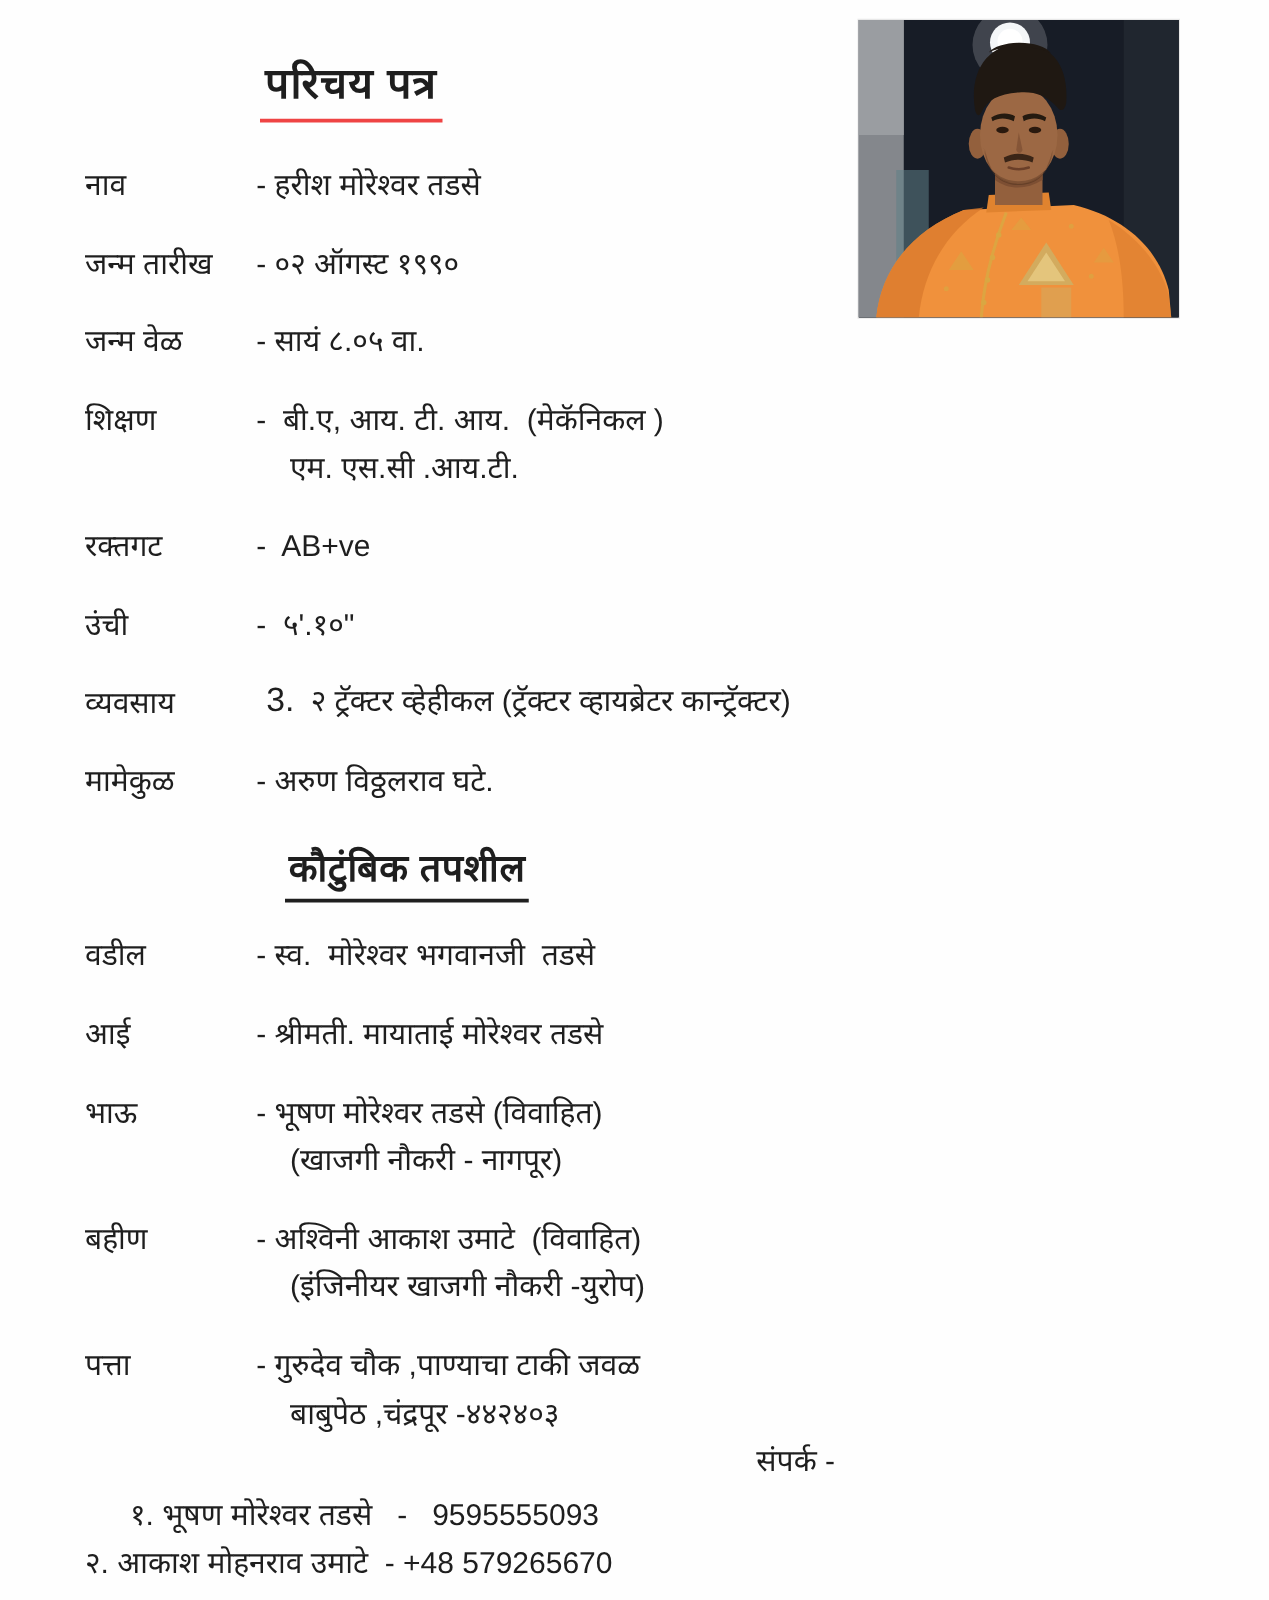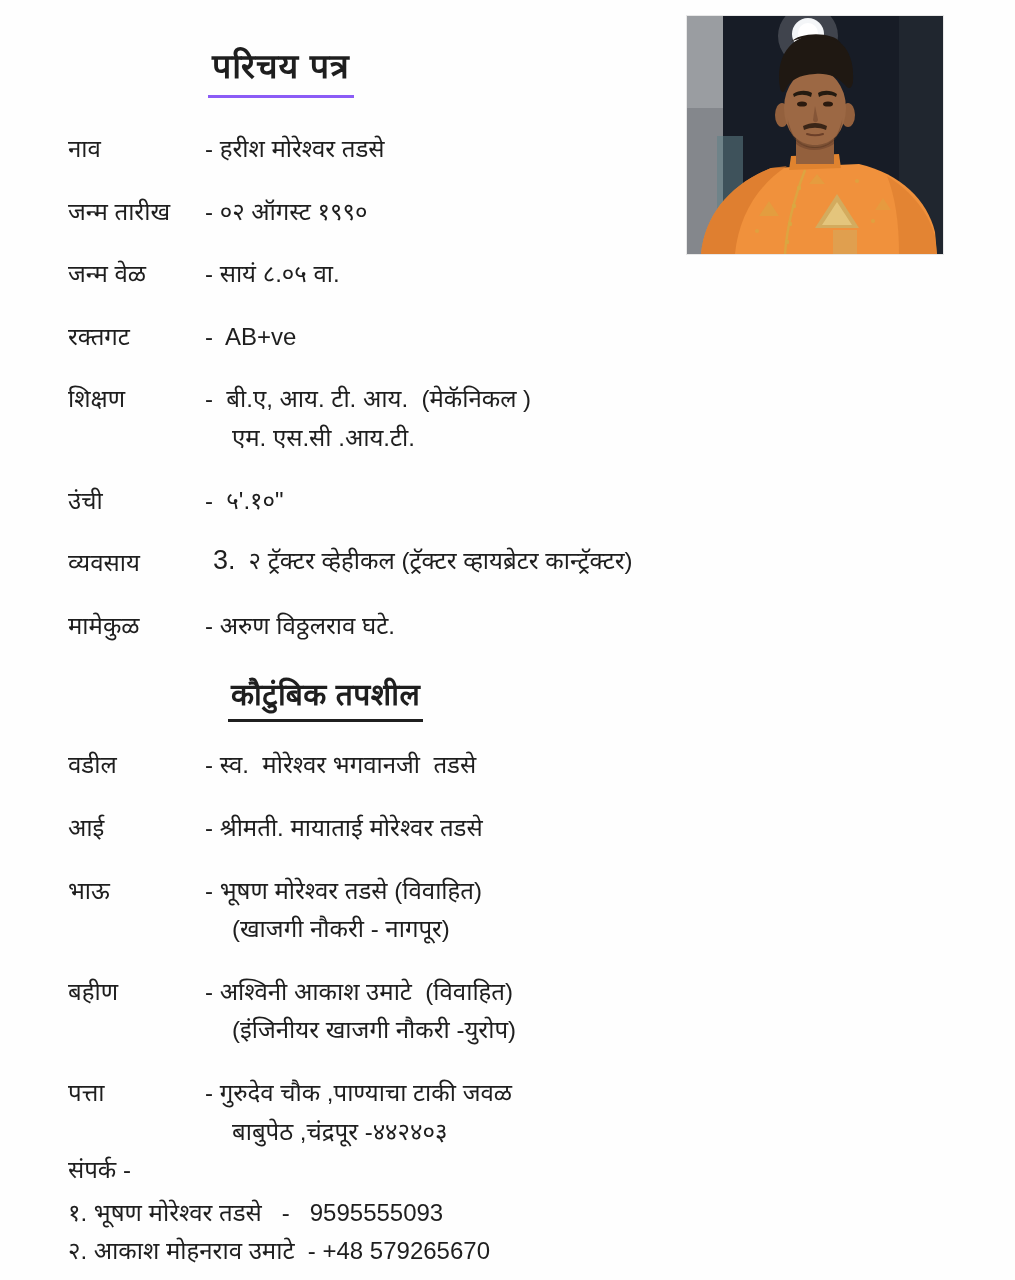--- a/index.html
+++ b/index.html
@@ -14,21 +14,21 @@
   .page{position:absolute;inset:0;background:#fefefe;}
 
   
   .content{position:absolute;left:68px;top:42px;width:600px;}
 
   .title-wrap{margin-left:140px;}
   .doc-title{
     display:inline-block;
     font-size:34px;font-weight:700;letter-spacing:1px;
     padding:0 4px 7px 4px;
-    border-bottom:3px solid #8b5cf6;
+    border-bottom:3px solid #ef4444;
     text-align:right;
   }
 
   .rows{margin-top:32px;}
   .row{display:flex;font-size:24px;margin-top:24px;}
   .label{flex:0 0 137px;line-height:38.6px;white-space:pre-wrap;}
   .value{flex:1;}
   .vline{line-height:38.6px;white-space:pre-wrap;}
   .indent{padding-left:27px;}
   .item3{display:flex;align-items:baseline;padding-left:8px;line-height:33px;}
@@ -36,21 +36,21 @@
 
   .family-heading-wrap{margin:28px 0 20px 139px;}
   .family-heading{
     display:inline-block;
     font-size:30px;font-weight:700;letter-spacing:0.5px;
     padding:0 3px 5px 3px;
     border-bottom:3px solid #1f1f1f;
     margin-left:21px;
   }
 
-  .contact-heading{font-size:24px;line-height:38.6px;white-space:pre-wrap;}
+  .contact-heading{font-size:24px;line-height:38.6px;white-space:pre-wrap;text-align:right;}
   .contact-line{font-size:24px;line-height:38.6px;white-space:pre-wrap;}
 
   
   .photo{
     position:absolute;left:687px;top:16px;width:256px;height:238px;
     background:#171c26;
     box-shadow:0 0 0 1px #e8e8e8;
   }
   .photo svg{display:block;width:100%;height:100%;}
 </style>
@@ -145,32 +145,32 @@
 
       <div class="row">
         <div class="label">जन्म वेळ</div>
         <div class="value">
             <div class="vline">- सायं ८.०५ वा.</div>
           </div>
       </div>
 
 
       <div class="row">
-        <div class="label">रक्तगट</div>
-        <div class="value">
-            <div class="vline">-  AB+ve</div>
-          </div>
-      </div>
-
-      <div class="row">
         <div class="label">शिक्षण</div>
         <div class="value">
           <div class="vline">-  बी.ए, आय. टी. आय.  (मेकॅनिकल )</div>
           <div class="vline indent">एम. एस.सी .आय.टी.</div>
         </div>
+      </div>
+
+      <div class="row">
+        <div class="label">रक्तगट</div>
+        <div class="value">
+            <div class="vline">-  AB+ve</div>
+          </div>
       </div>
 
       <div class="row">
         <div class="label">उंची</div>
         <div class="value">
             <div class="vline">-  ५'.१०"</div>
           </div>
       </div>
 
       <div class="row">
@@ -232,17 +232,17 @@
         <div class="label">पत्ता</div>
         <div class="value">
           <div class="vline">- गुरुदेव चौक ,पाण्याचा टाकी जवळ</div>
           <div class="vline indent">बाबुपेठ ,चंद्रपूर -४४२४०३</div>
         </div>
       </div>
 
     </div>
 
     <div class="contact-heading">संपर्क -</div>
-    <div class="contact-line" style="margin-top:4px;">१. भूषण मोरेश्वर तडसे   -   9595555093</div>
+    <div class="contact-line" style="margin-top:4px;margin-left:36px;">१. भूषण मोरेश्वर तडसे   -   9595555093</div>
     <div class="contact-line">२. आकाश मोहनराव उमाटे  - +48 579265670</div>
 
   </div>
 </div>
 
 </body></html>

